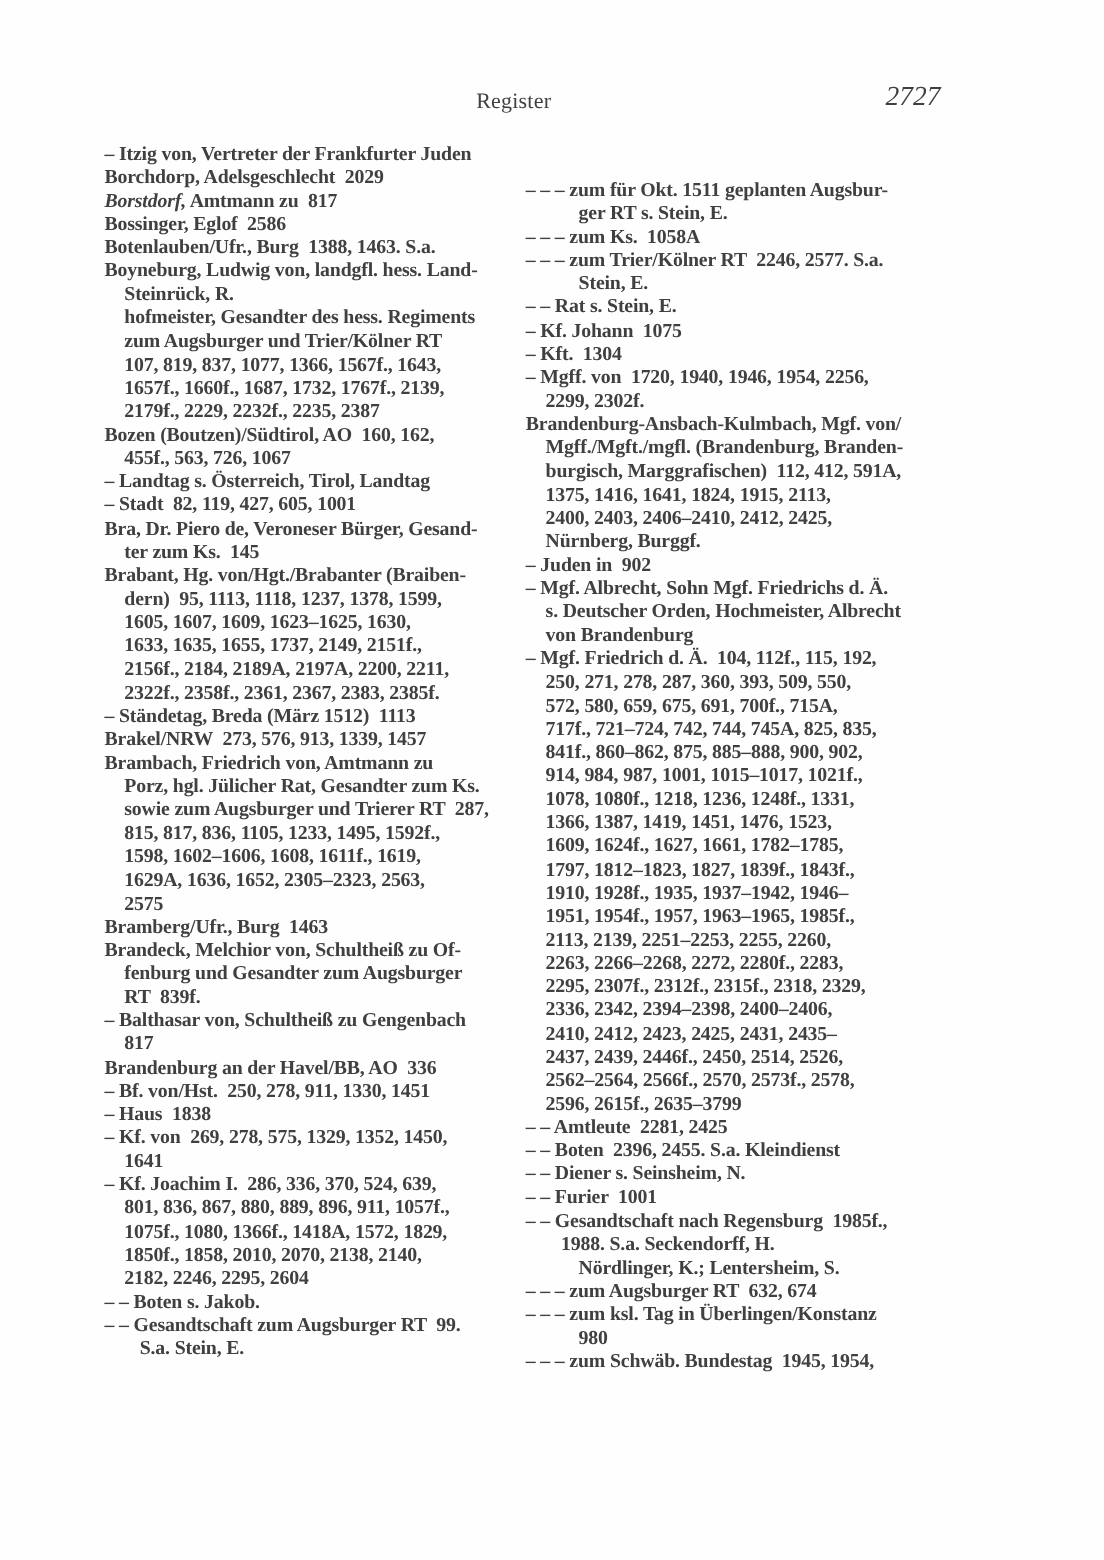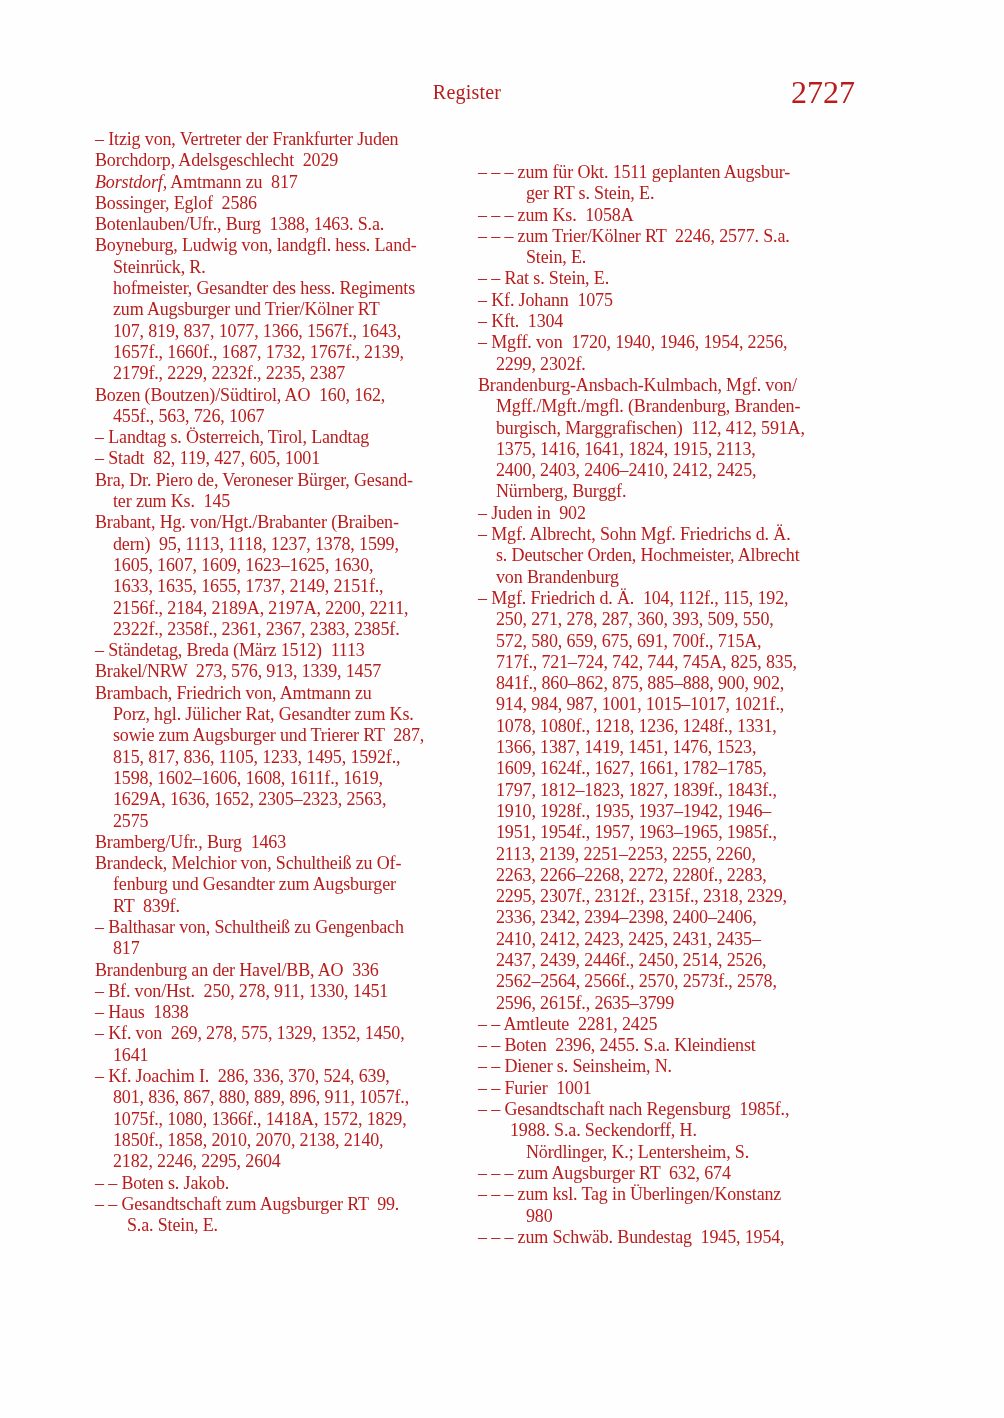--- a/index.html
+++ b/index.html
@@ -2,21 +2,21 @@
 <html><head>
 <meta charset="utf-8">
 <style>
   html, body { margin: 0; padding: 0; }
   .page {
     position: relative;
     width: 1004px;
     height: 1418px;
     background: #fefefe;
     font-family: "Liberation Serif", "DejaVu Serif", serif;
-    color: #b91c1c;
+    color: #404040;
     overflow: hidden;
   }
   .running-head {
     position: absolute;
     top: 0; left: 0;
     width: 100%;
     height: 120px;
   }
   .head-title {
     position: absolute;
@@ -24,29 +24,31 @@
     left: 467px;
     transform: translateX(-50%);
     font-size: 20px;
     letter-spacing: 0.2px;
     white-space: nowrap;
   }
   .head-pagenum {
     position: absolute;
     top: 74px;
     right: 149px;
-    font-size: 32px;
+    font-size: 25px;
     white-space: nowrap;
+    font-style: italic;
   }
   .columns {
     position: absolute;
     top: 129px;
     left: 95px;
     display: flex;
     gap: 13px;
+    font-weight: bold;
   }
   .col {
     font-size: 18px;
     line-height: 21.3px;
     letter-spacing: -0.15px;
   }
   .col-left  { width: 370px; }
   .col-right { width: 402px; margin-top: 33px; }
   .line {
     white-space: pre-wrap;

